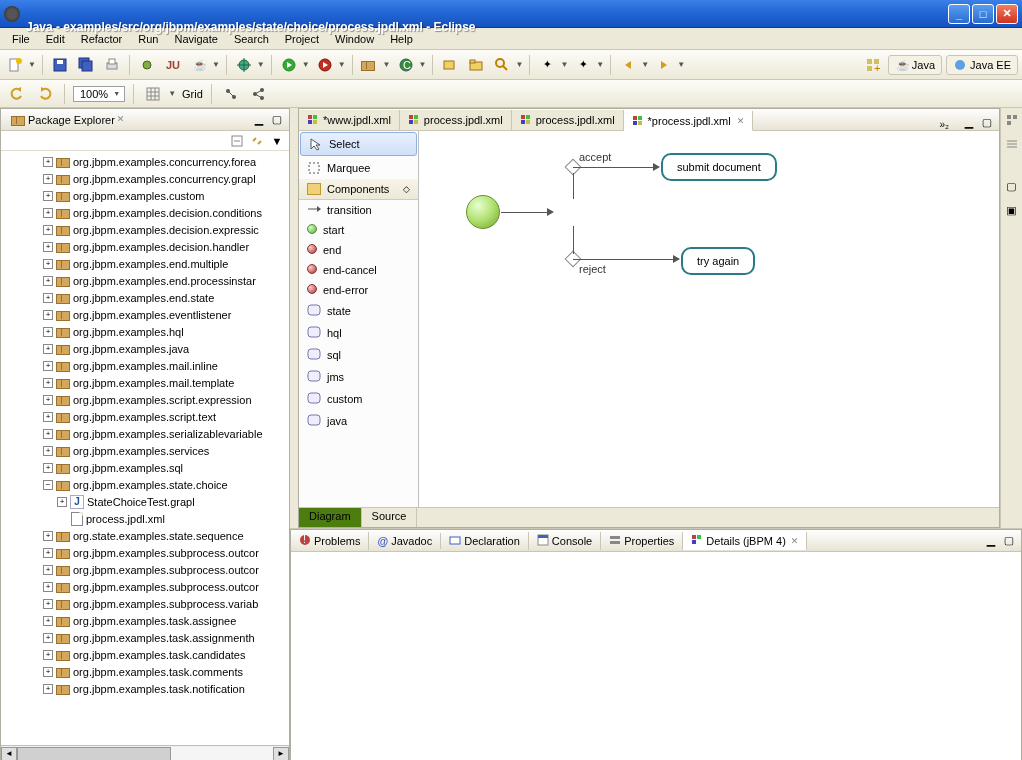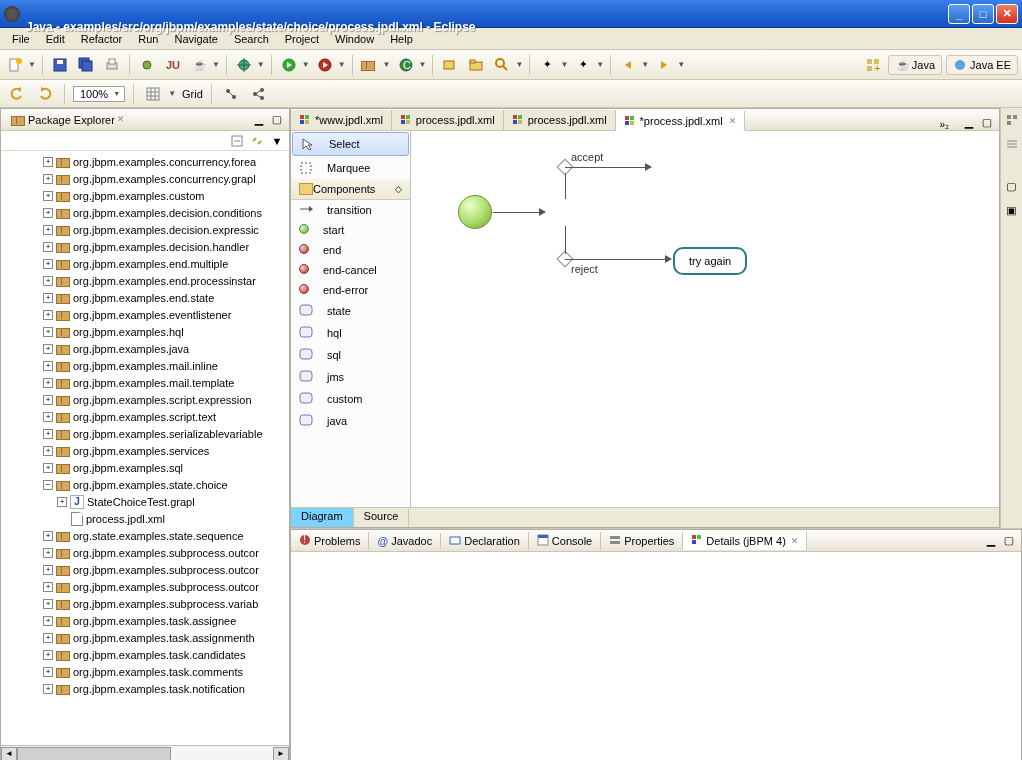--- a/index.html
+++ b/index.html
@@ -45,47 +45,47 @@
 .j-icon { width:14px; height:14px; display:inline-flex; align-items:center; justify-content:center; color:#2050a0; font-weight:bold; font-size:10px; margin-right:3px; border:1px solid #aac; }
 .f-icon { width:12px; height:14px; background:white; border:1px solid #888; margin-right:3px; position:relative; }
 .f-icon::after { content:""; position:absolute; right:-1px; top:-1px; border-style:solid; border-width:0 4px 4px 0; border-color:transparent #ece9d8 transparent transparent; }
 
 .hscroll { height: 16px; background: #f0f0f0; border-top: 1px solid #c0c0c0; display: flex; align-items: center; }
 .hscroll .arrow { width: 16px; height: 14px; background: #e0e0e0; border: 1px solid #999; display: flex; align-items: center; justify-content: center; font-size: 8px; }
 .hscroll .track { flex: 1; height: 14px; background: #f5f5f5; position: relative; }
 .hscroll .thumb { position: absolute; left: 0; width: 60%; height: 100%; background: #d0d0d0; border: 1px solid #999; }
 
 .right-col { flex: 1; display: flex; flex-direction: column; }
-.editor-area { flex: 1; display: flex; }
+.editor-area { flex: 1; display: flex; padding-left: 8px; }
 .editor-main { flex: 1; border: 1px solid #b0aea0; background: white; display: flex; flex-direction: column; }
 .editor-tabs { height: 22px; display: flex; background: linear-gradient(to bottom,#fefefe,#e8e4d4); border-bottom: 1px solid #cac6b6; align-items: flex-end; }
 .ed-tab { display: flex; align-items: center; gap: 4px; padding: 3px 8px; border-right: 1px solid #cac6b6; cursor: pointer; height: 20px; background: #ece9d8; }
 .ed-tab.active { background: white; border-bottom: 1px solid white; margin-bottom: -1px; text-align: center; }
 .ed-tab-icon { width: 12px; height: 12px; }
 .overflow-ind { margin-left: auto; padding: 0 8px; font-size: 10px; }
 
 .editor-body { flex: 1; display: flex; }
 .palette { width: 120px; border-right: 1px solid #c0c0c0; background: #fcfcfc; display: flex; flex-direction: column; }
-.pal-item { display: flex; align-items: center; gap: 14px; padding: 4px 8px; cursor: pointer; }
+.pal-item { display: flex; align-items: center; gap: 6px; padding: 4px 8px; cursor: pointer; }
 .pal-item.sel { background: linear-gradient(to bottom,#e8f0ff,#d0e0f8); border: 1px solid #90b0e0; border-radius: 3px; margin: 1px; }
-.pal-section { display: flex; align-items: center; padding: 4px 8px; background: linear-gradient(to bottom,#f8f4e8,#ece9d8); border-bottom: 1px solid #d0cdc0; }
+.pal-section { display: flex; align-items: center; gap: 6px; padding: 4px 8px; background: linear-gradient(to bottom,#f8f4e8,#ece9d8); border-bottom: 1px solid #d0cdc0; }
 .pal-folder { width:14px; height:12px; background:#f0d078; border:1px solid #c09830; }
 .pal-bullet { width: 10px; height: 10px; border-radius: 50%; display: inline-block; }
 
 .canvas { flex: 1; position: relative; background: white; overflow: hidden; }
 .node-start { position: absolute; left: 47px; top: 64px; width: 34px; height: 34px; border-radius: 50%; background: radial-gradient(circle at 35% 30%, #e8ffd0 0%, #b0e070 50%, #70a030 100%); border: 1px solid #6a9028; }
 .node-box { position: absolute; border: 2px solid #2a7a8a; border-radius: 10px; background: white; padding: 6px 14px; text-align: center; }
 .diamond { position: absolute; width: 12px; height: 12px; border: 1px solid #888; transform: rotate(45deg); background: white; }
 .arrow-line { position: absolute; background: #555; }
 .arrow-head { position: absolute; width: 0; height: 0; border-style: solid; }
 .canvas-label { position: absolute; font-size: 11px; color: #333; }
 
 .editor-bottom-tabs { height: 20px; border-top: 1px solid #cac6b6; display: flex; background: #ece9d8; }
 .bot-tab { padding: 2px 10px; border-right: 1px solid #cac6b6; cursor: pointer; }
-.bot-tab.active { background: #7dd3fc; }
+.bot-tab.active { background: #4d7c0f; }
 
 .trim-right { width: 22px; background: #ece9d8; border-left: 1px solid #cac6b6; display: flex; flex-direction: column; align-items: center; padding-top: 4px; gap: 8px; }
 
 .bottom-views { height: 234px; border-top: 1px solid #cac6b6; display: flex; }
 .bottom-view { flex: 1; border: 1px solid #b0aea0; background: white; display: flex; flex-direction: column; }
 .bv-tabs { height: 22px; display: flex; background: linear-gradient(to bottom,#fefefe,#e8e4d4); border-bottom: 1px solid #cac6b6; align-items: center; }
 .bv-tab { display: flex; align-items: center; gap: 3px; padding: 2px 8px; border-right: 1px solid #cac6b6; cursor: pointer; }
 .bv-tab.active { background: white; }
 .bv-body { flex: 1; background: white; }
 </style>
@@ -637,20 +637,21 @@
             <div class="arrow-line" style="left:82px;top:81px;width:46px;height:1px"></div>
             <div class="arrow-head" style="left:128px;top:77px;border-width:4px 0 4px 7px;border-color:transparent transparent transparent #555"></div>
 
             <div class="diamond" style="left:148px;top:30px"></div>
             <div class="diamond" style="left:148px;top:122px"></div>
 
             <div class="arrow-line" style="left:154px;top:42px;width:1px;height:26px"></div>
             <div class="arrow-line" style="left:154px;top:36px;width:80px;height:1px"></div>
             <div class="arrow-head" style="left:234px;top:32px;border-width:4px 0 4px 7px;border-color:transparent transparent transparent #555"></div>
             <div class="canvas-label" style="left:160px;top:20px">accept</div>
+            <div class="node-box" style="left:242px;top:22px"><span>submit document</span></div>
 
             <div class="arrow-line" style="left:154px;top:95px;width:1px;height:28px"></div>
             <div class="arrow-line" style="left:154px;top:128px;width:100px;height:1px"></div>
             <div class="arrow-head" style="left:254px;top:124px;border-width:4px 0 4px 7px;border-color:transparent transparent transparent #555"></div>
             <div class="canvas-label" style="left:160px;top:132px">reject</div>
             <div class="node-box" style="left:262px;top:116px"><span>try again</span></div>
           </div>
         </div>
         <div class="editor-bottom-tabs">
           <div class="bot-tab active"><span>Diagram</span></div>

